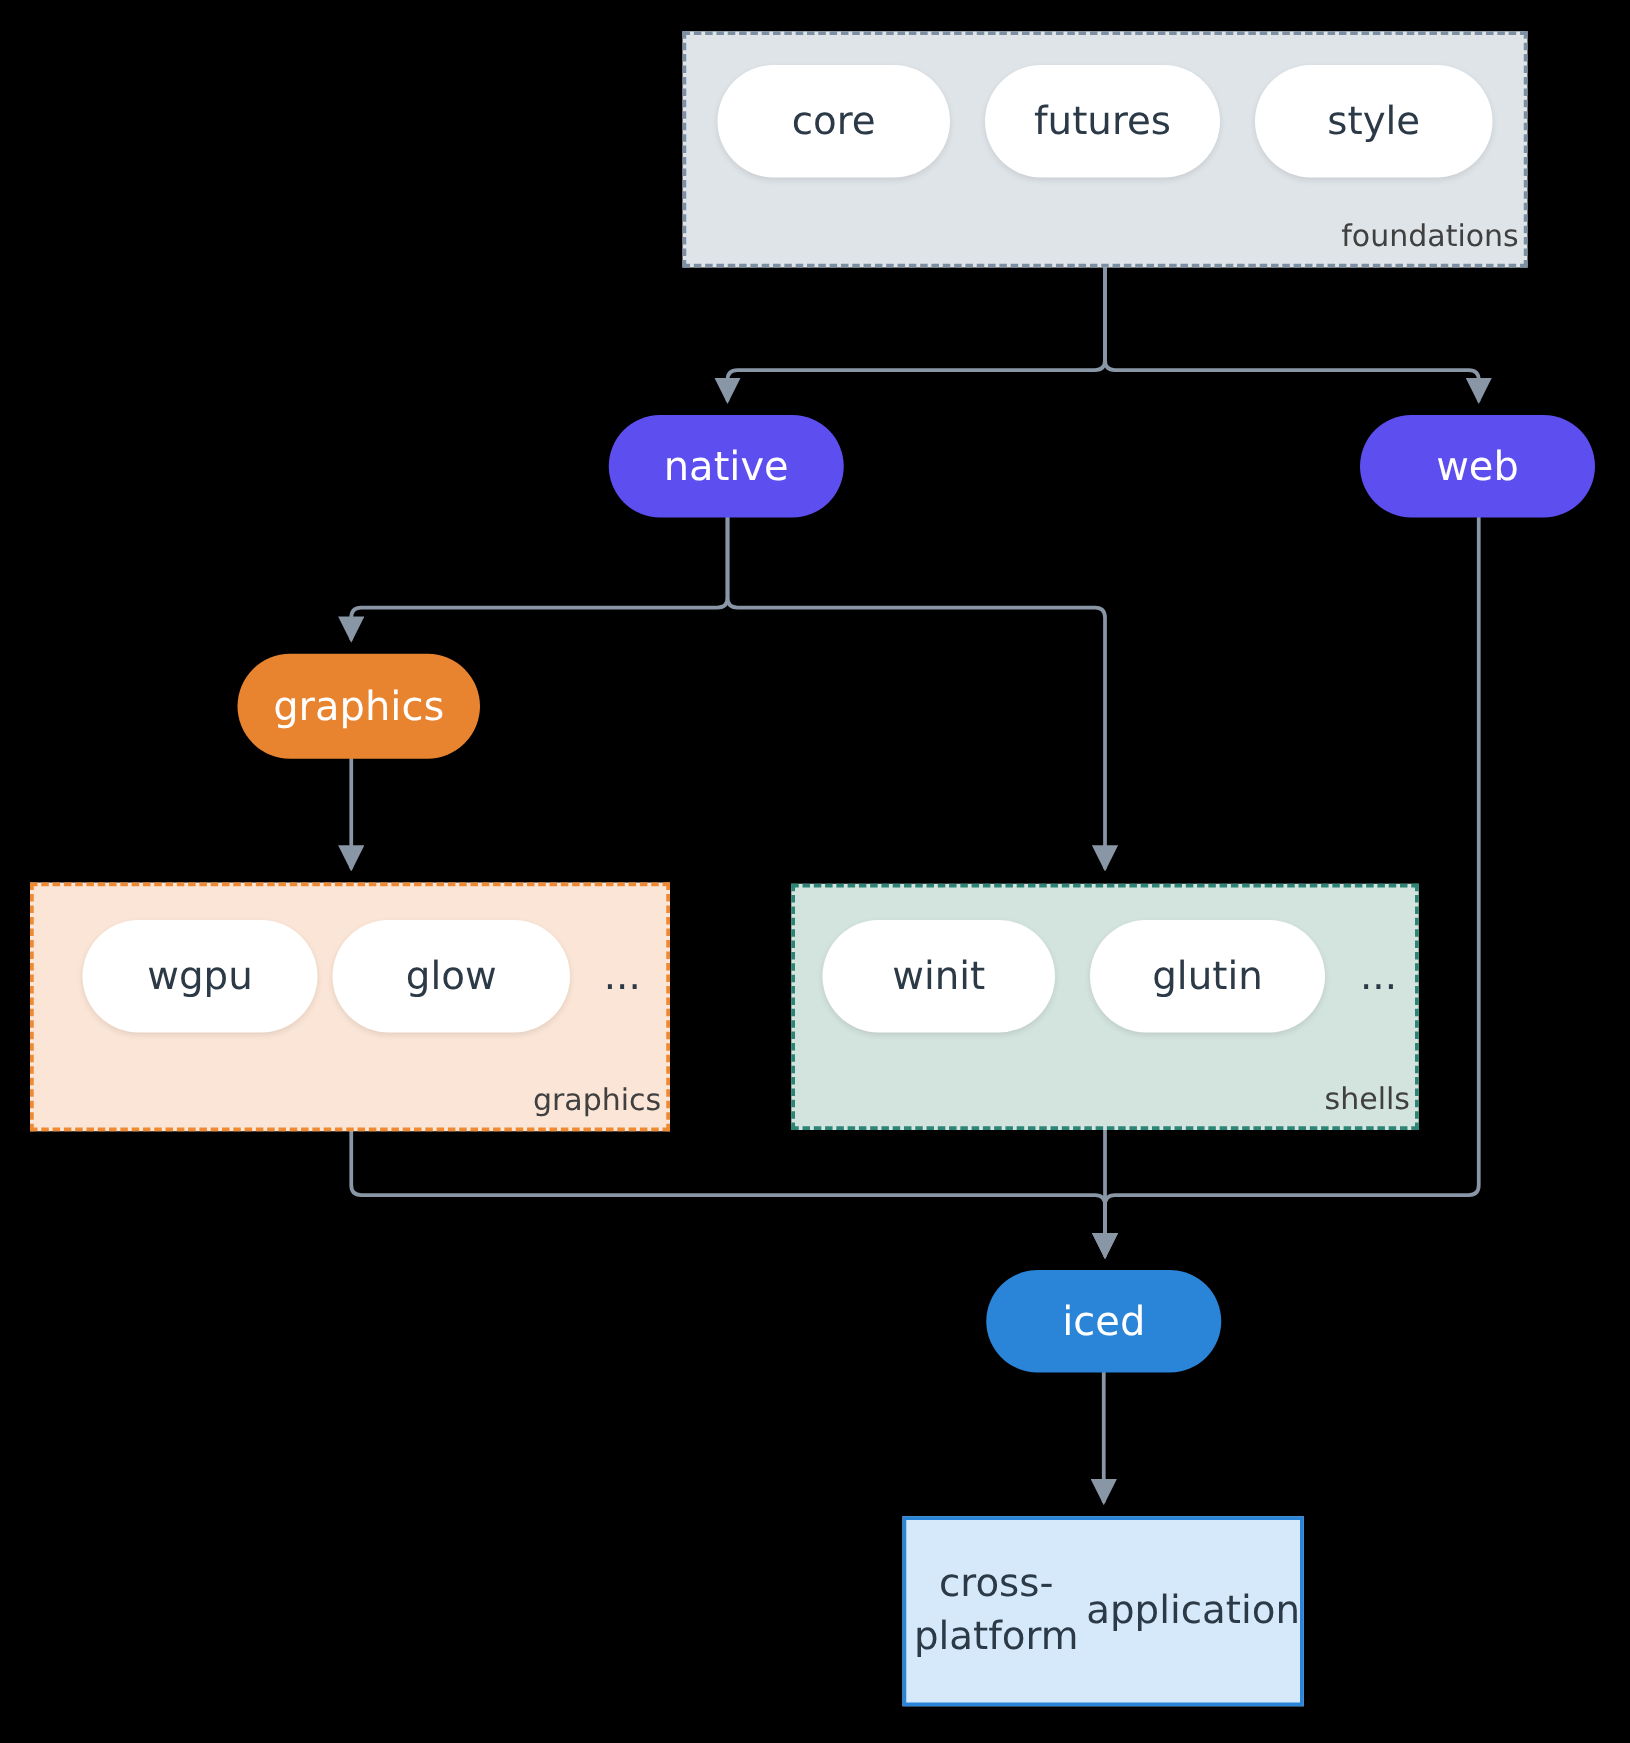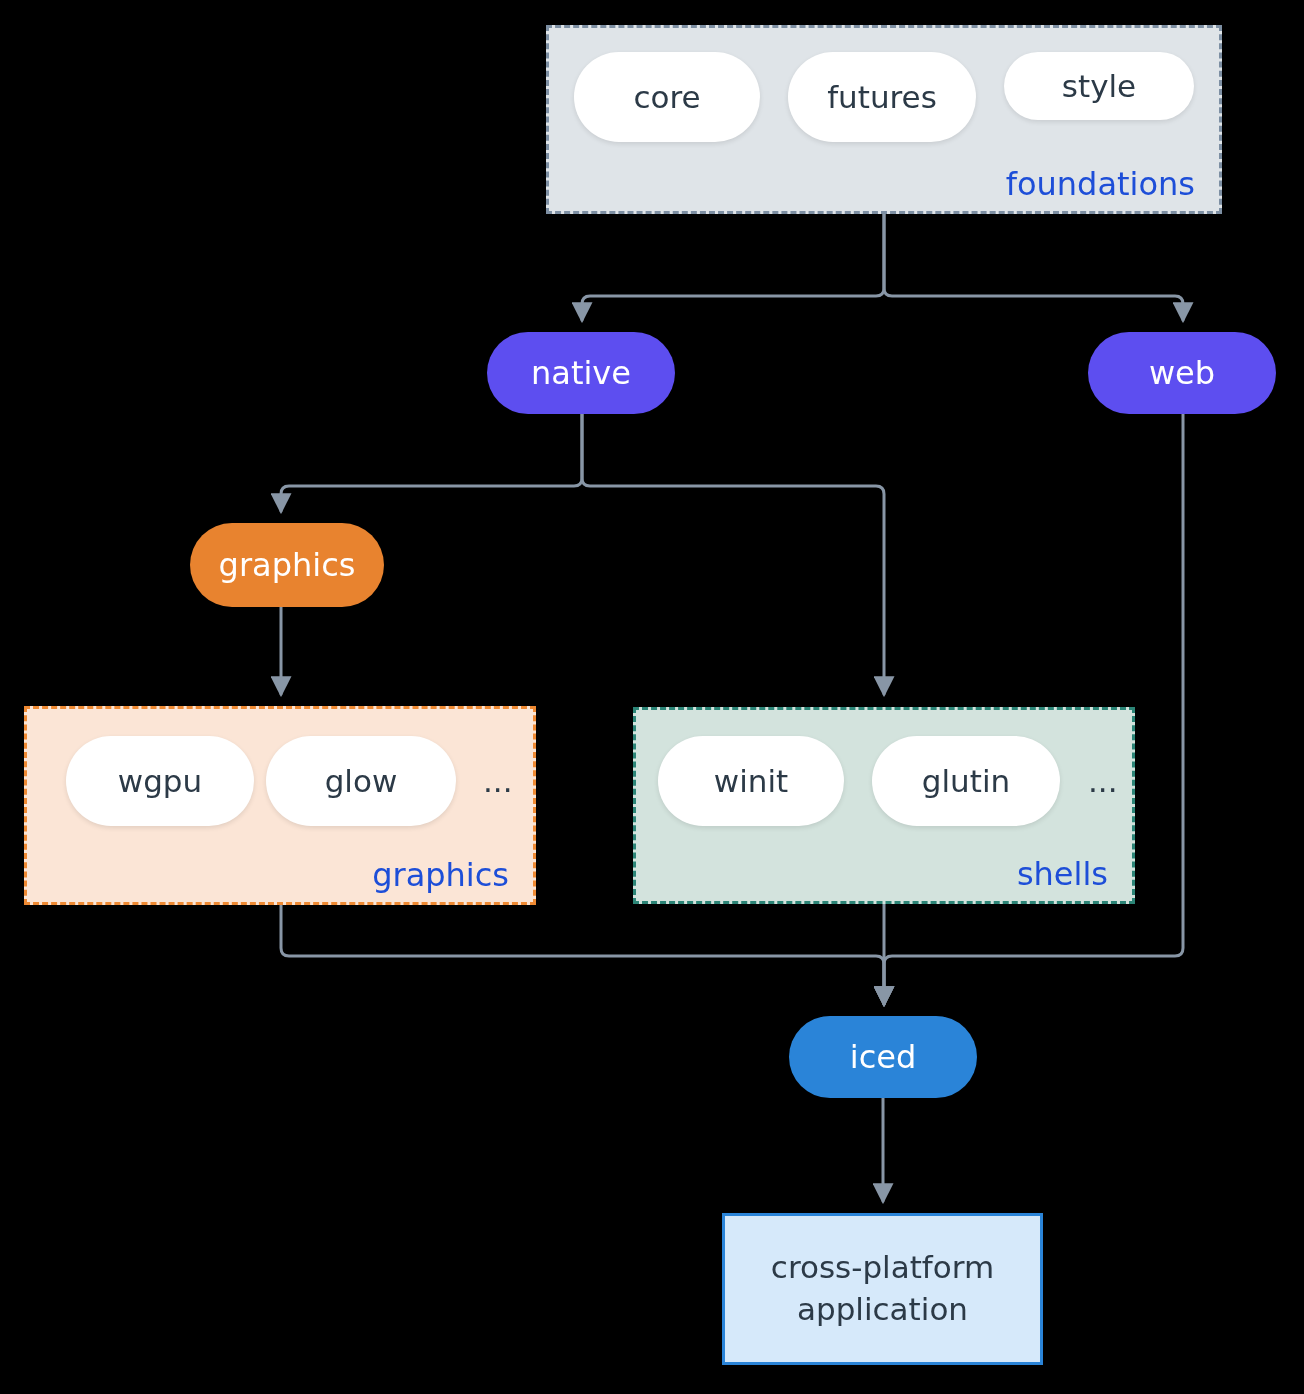--- a/index.html
+++ b/index.html
@@ -26,24 +26,24 @@
 
   
   .cluster {
     position: absolute;
     box-sizing: border-box;
     border-style: dashed;
     border-width: 3px;
   }
   .cluster-label {
     position: absolute;
-    right: 24px;
+    right: 4px;
     bottom: 8px;
-    font-size: 32px;
-    color: #1d4ed8;
+    font-size: 24px;
+    color: #404040;
     white-space: nowrap;
   }
   #cluster-foundations {
     left: 546px;  top: 25px;  width: 676px; height: 189px;
     background: #dfe4e8;
     border-color: #7d8fa3;
   }
   #cluster-renderers {
     left: 24px;  top: 706px;  width: 512px; height: 199px;
     background: #fbe5d6;
@@ -71,21 +71,21 @@
   .ellipsis {
     position: absolute;
     font-size: 31px;
     color: #2c3a47;
     line-height: 1;
   }
 
   
   #pill-core    { left: 574px; top: 52px; width: 186px; height: 90px; }
   #pill-futures { left: 788px; top: 52px; width: 188px; height: 90px; }
-  #pill-style   { left: 1004px; top: 52px; width: 190px; height: 68px; }
+  #pill-style   { left: 1004px; top: 52px; width: 190px; height: 90px; }
 
   
   #pill-wgpu { left: 66px;  top: 736px; width: 188px; height: 90px; }
   #pill-glow { left: 266px; top: 736px; width: 190px; height: 90px; }
   #ellipsis-renderers { left: 483px; top: 766px; }
 
   
   #pill-winit  { left: 658px; top: 736px; width: 186px; height: 90px; }
   #pill-glutin { left: 872px; top: 736px; width: 188px; height: 90px; }
   #ellipsis-shells { left: 1088px; top: 766px; }
@@ -107,21 +107,21 @@
   #node-iced     { left: 789px;  top: 1016px; width: 188px; height: 82px; background: #2a84d8; }
 
   
   #node-application {
     position: absolute;
     left: 722px; top: 1213px; width: 321px; height: 152px;
     background: #d6e9fa;
     border: 3px solid #2a84d8;
     box-sizing: border-box;
     display: flex;
-    flex-direction: column;
+    flex-direction: row;
     align-items: center;
     justify-content: center;
     font-size: 31px;
     color: #2c3a47;
     line-height: 1.35;
     text-align: center;
   }
 </style>
 </head>
 <body>

